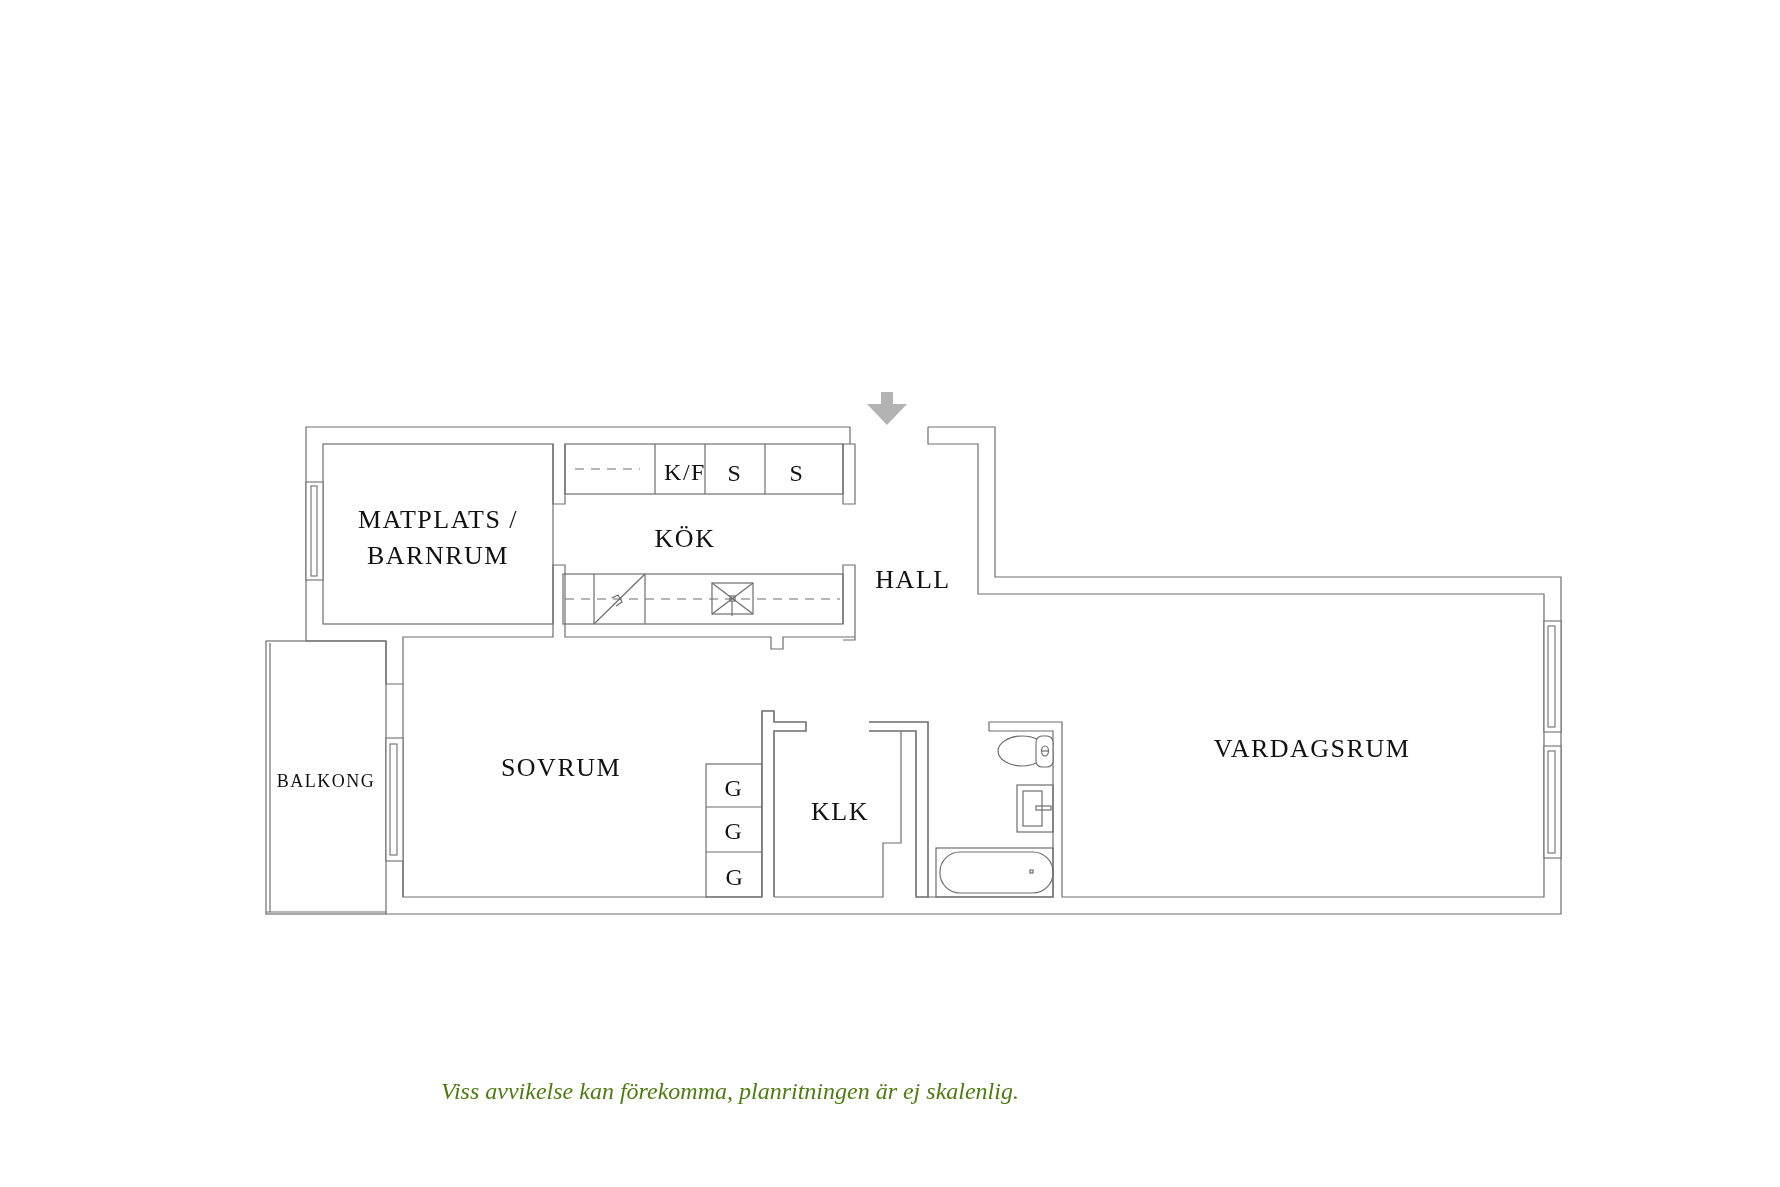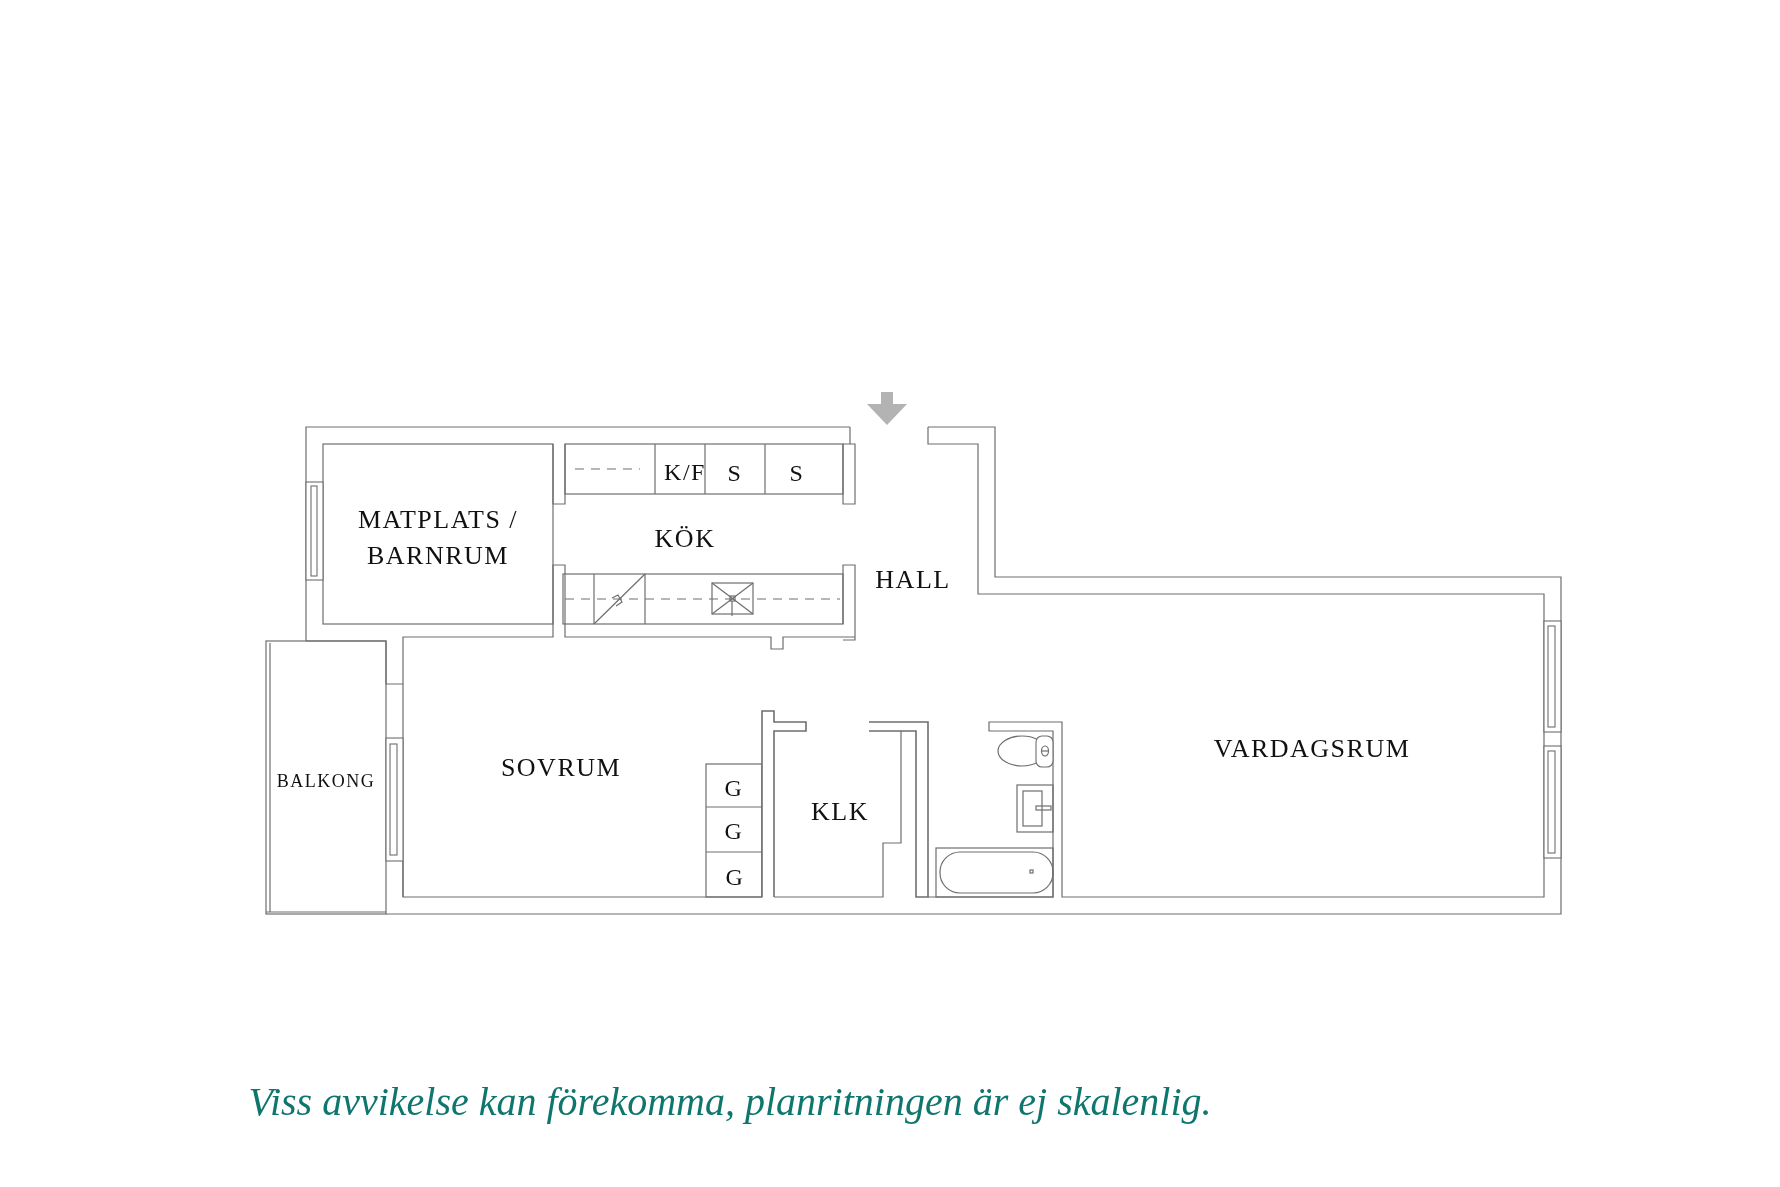--- a/index.html
+++ b/index.html
@@ -6,21 +6,21 @@
   body { width: 1780px; height: 1187px; position: relative; overflow: hidden; }
   #plan { position: absolute; left: 0; top: 0; width: 1780px; height: 1187px; }
   .wall { fill: #ffffff; stroke: #6e6e6e; stroke-width: 1.6; }
   .thin { fill: none; stroke: #6e6e6e; stroke-width: 1.2; }
   .dash { fill: none; stroke: #6e6e6e; stroke-width: 1.2; stroke-dasharray: 9 7; }
   .win  { fill: #ffffff; stroke: #6e6e6e; stroke-width: 1.1; }
   .lbl { font-family: "Liberation Serif", "DejaVu Serif", serif; fill: #111111; letter-spacing: 1.5px; }
   .caption {
     position: absolute; left: 0; width: 1460px; top: 1078px; text-align: center;
     font-family: "Liberation Serif", "DejaVu Serif", serif; font-style: italic;
-    font-size: 40px; color: #0f766e;
+    font-size: 24px; color: #4d7c0f;
   }
 </style>
 </head>
 <body>
 
 <svg id="plan" viewBox="0 0 1780 1187" xmlns="http://www.w3.org/2000/svg">
 
   <g>
     <rect x="881" y="392" width="12" height="12" fill="#b3b3b3"></rect>
     <polygon points="867,404 907,404 887,425" fill="#b3b3b3"></polygon>

